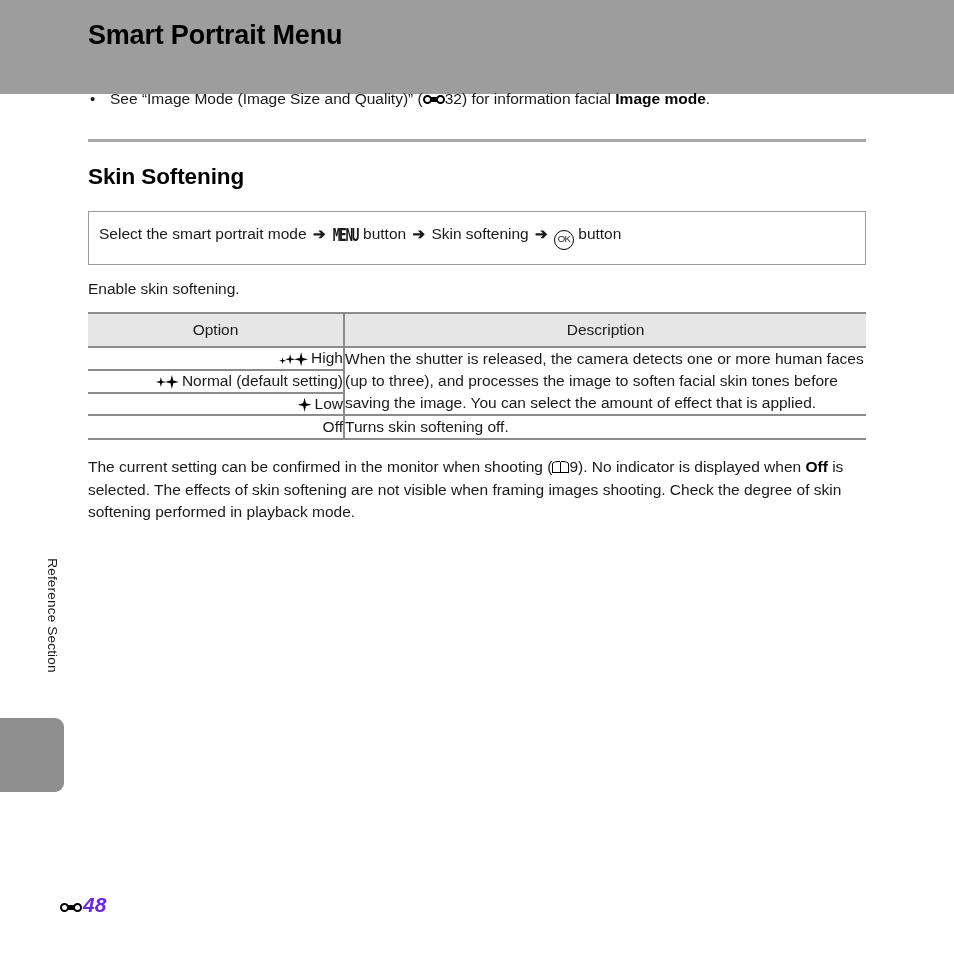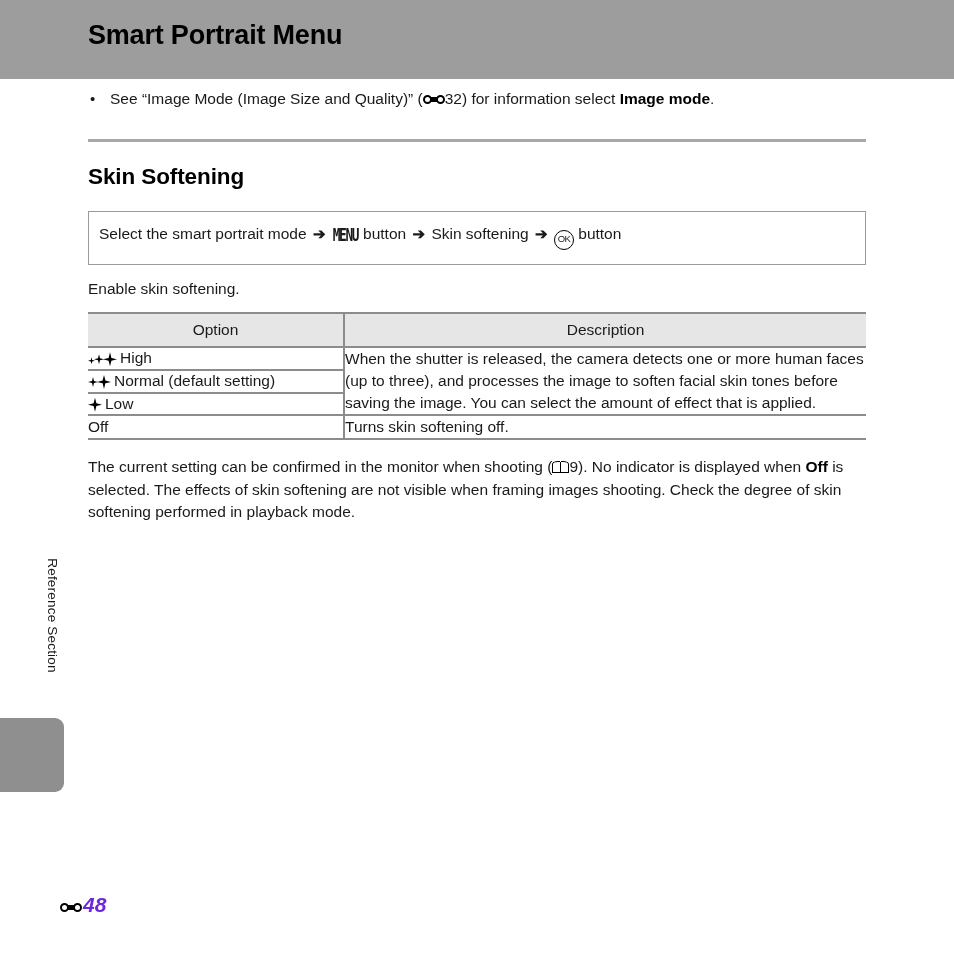--- a/index.html
+++ b/index.html
@@ -16,21 +16,21 @@
     position: relative;
     overflow: hidden;
   }
 
   
   .header-band {
     position: absolute;
     left: 0;
     top: 0;
     width: 954px;
-    height: 79px;
+    height: 94px;
     background: #9d9d9d;
   }
   .header-title {
     position: absolute;
     left: 88px;
     top: 20px;
     font-size: 27px;
     font-weight: bold;
     color: #000000;
     letter-spacing: -0.2px;
@@ -222,21 +222,21 @@
     font-weight: normal;
     height: 32px;
     font-size: 15.5px;
   }
   th.col-opt, td.col-opt {
     width: 255px;
     border-right: 2px solid #8c8c8c;
   }
   td.col-opt {
     padding: 8px 0 8px 12px;
-    text-align: left;
+    text-align: right;
     vertical-align: middle;
     height: 17px;
   }
   td.col-desc {
     padding: 9px 0 9px 12px;
     vertical-align: top;
     line-height: 1.42;
   }
   tr.inner-row td.col-opt { border-top: 2px solid #8c8c8c; border-bottom: 2px solid #8c8c8c; }
   tr.first-inner td.col-opt { border-top: none; }
@@ -266,21 +266,21 @@
   <div class="header-title">Smart Portrait Menu</div>
 </div>
 
 <div class="side-label">Reference Section</div>
 <div class="side-tab"></div>
 
 <div class="content">
 
   <div class="bullet-row">
     <span class="bullet-dot">•</span>
-    <span class="bullet-text"><span>See “Image Mode (Image Size and Quality)” (</span><span class="ref-ico"><i class="bar"></i><i class="l"></i><i class="r"></i></span><span>32</span><span>) for information select </span><b class="strong">Image mode</b><span>.</span></span>
+    <span class="bullet-text"><span>See “Image Mode (Image Size and Quality)” (</span><span class="ref-ico"><i class="bar"></i><i class="l"></i><i class="r"></i></span><span>32</span><span>) for information facial </span><b class="strong">Image mode</b><span>.</span></span>
   </div>
 
   <hr class="rule">
 
   <h2 class="section-title">Skin Softening</h2>
 
   <div class="path-box"><span>Select the smart portrait mode</span>
     <span class="arrow-ico">➔</span>
     <span class="menu-ico">MENU</span>
     <span>button</span>

